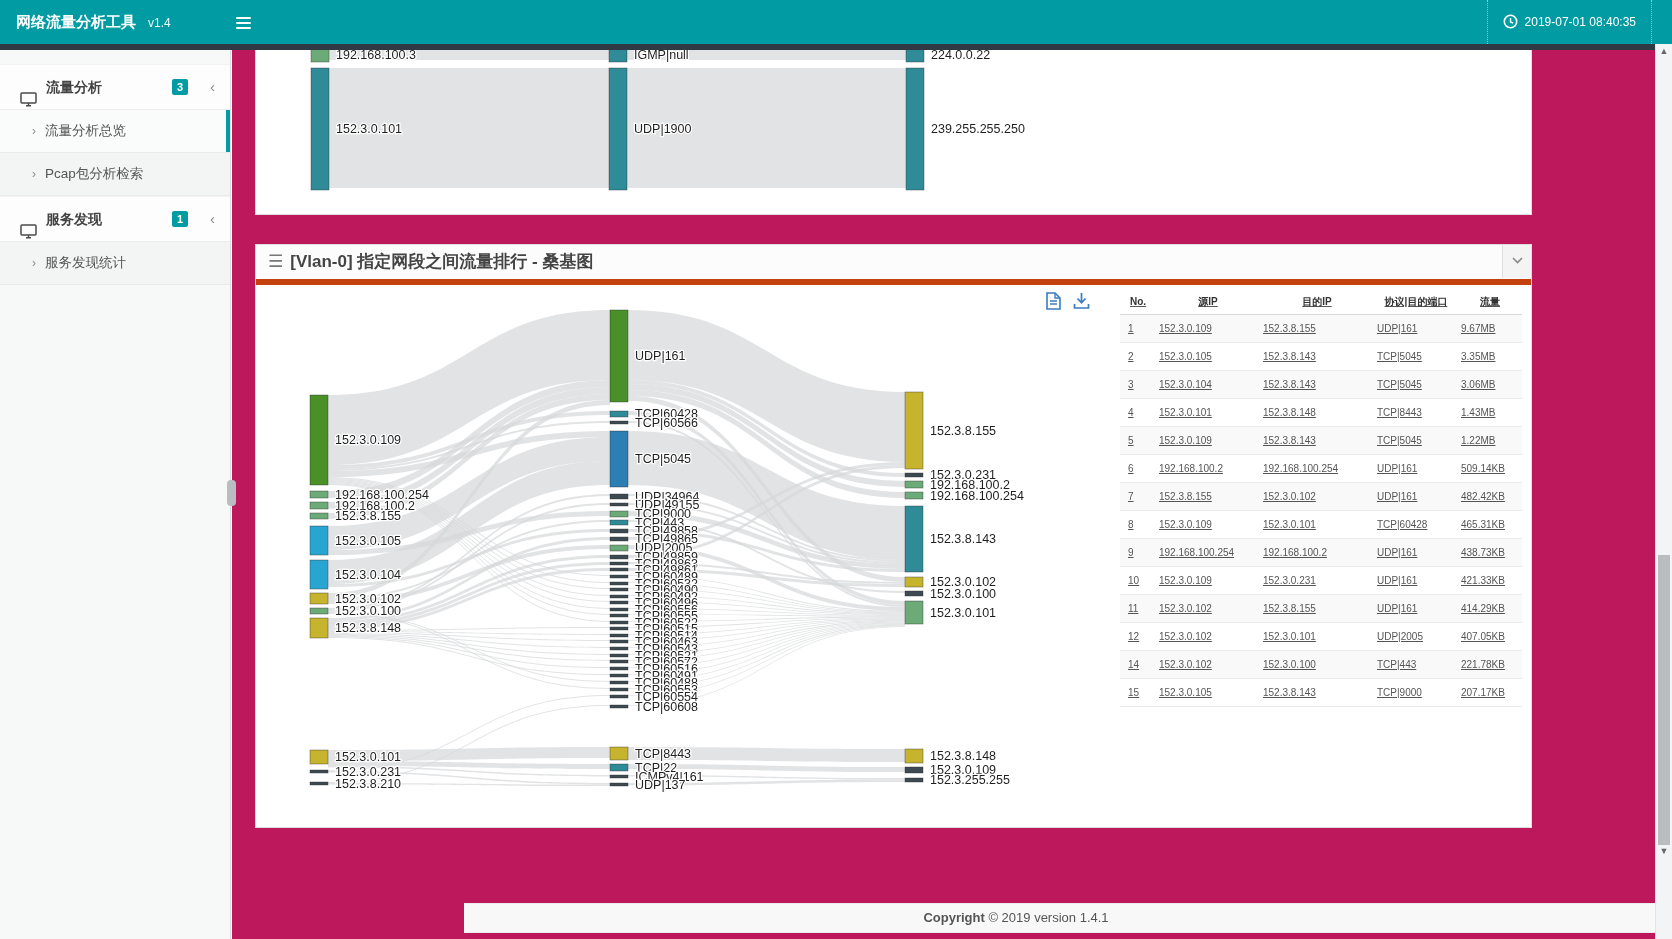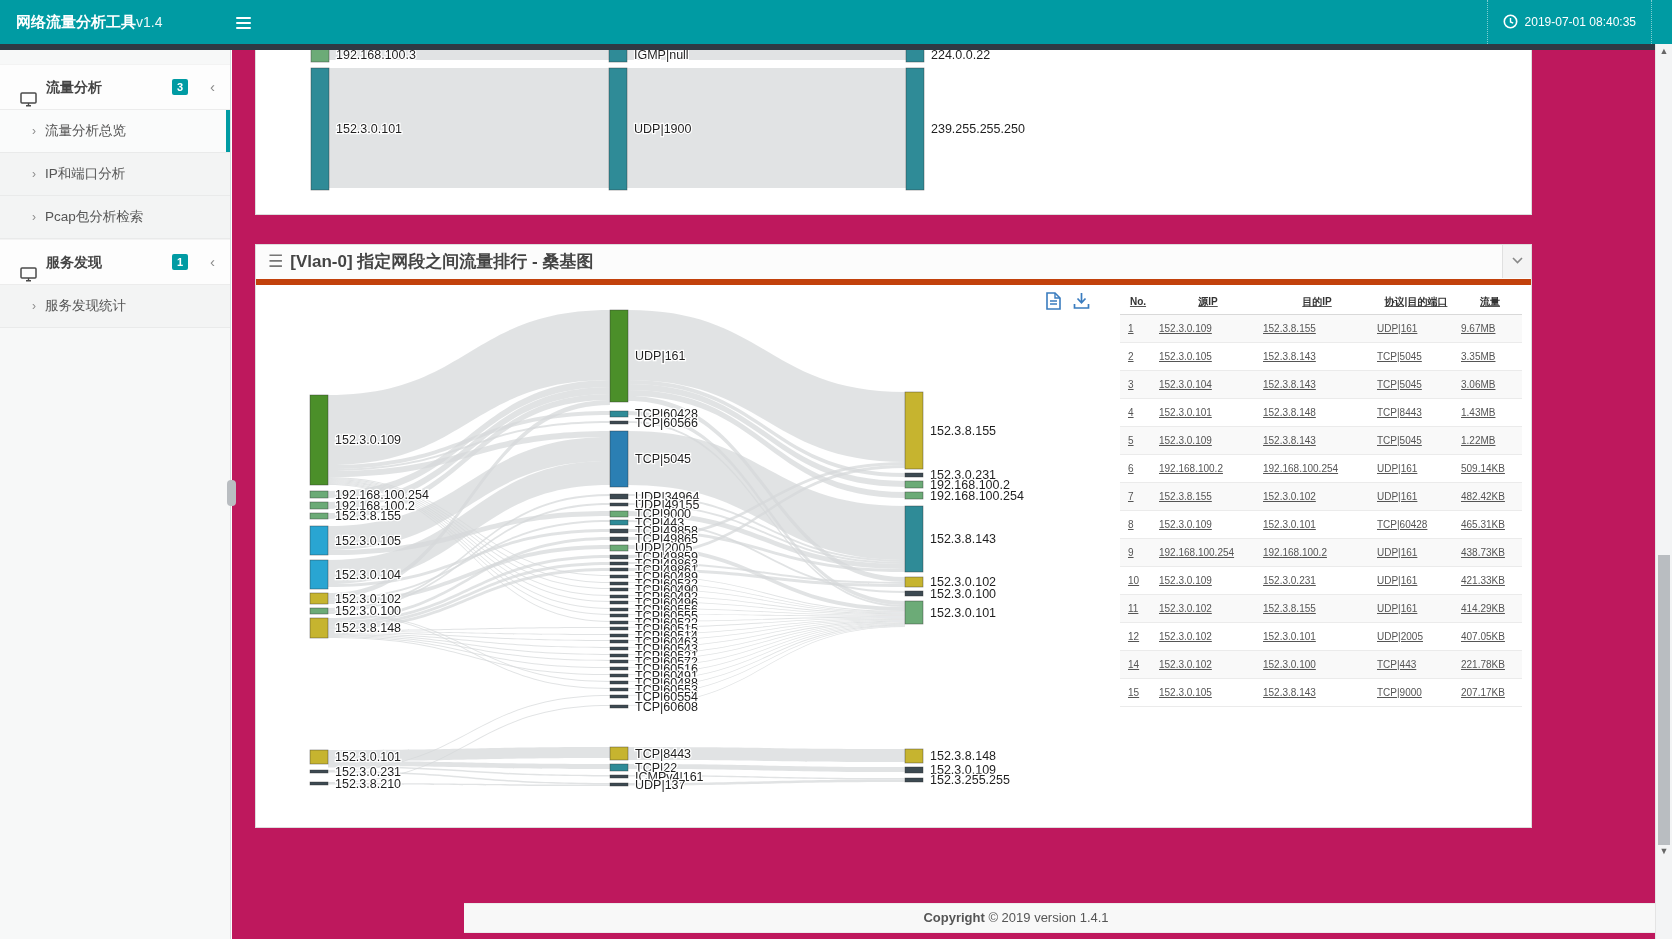--- a/index.html
+++ b/index.html
@@ -1,21 +1,21 @@
 <!DOCTYPE html>
 <html><head>
 <meta charset="utf-8">
 <style>
   html,body{margin:0;padding:0;}
   body{width:1672px;height:939px;position:relative;overflow:hidden;background:#fff;
        font-family:"Liberation Sans","DejaVu Sans",sans-serif;}
   
   .header{position:absolute;left:0;top:0;width:1672px;height:44px;background:#009ba3;color:#fff;z-index:10;}
   .brand{position:absolute;left:16px;top:0;height:44px;line-height:44px;font-size:15px;font-weight:bold;white-space:nowrap;}
-  .brand .ver{font-size:14px;font-weight:normal;margin-left:0;opacity:.92;}
+  .brand .ver{font-size:12px;font-weight:normal;margin-left:12px;opacity:.92;}
   .hamburger{position:absolute;left:236px;top:14px;width:18px;height:16px;cursor:pointer;}
   .hamburger i{display:block;width:15px;height:2px;background:#fff;margin:3px 0;border-radius:1px;}
   .time-block{position:absolute;right:20px;top:0;height:44px;line-height:44px;padding:0 15px;
       border-left:1px dotted rgba(255,255,255,.5);border-right:1px dotted rgba(255,255,255,.5);font-size:12px;}
   .time-block svg{vertical-align:-3px;margin-right:7px;}
   .dark-strip{position:absolute;left:0;top:44px;width:1672px;height:6px;background:#2f3a44;z-index:9;}
   
   .sidebar{position:absolute;left:0;top:50px;width:231px;height:889px;background:#f7f8f8;border-right:1px solid #d9dde0;padding-top:14px;box-sizing:border-box;z-index:4;}
   .side-sec{position:relative;height:44px;line-height:44px;background:#fdfdfd;border-bottom:1px solid #ececec;border-top:1px solid #f3f3f3;color:#444;font-size:14px;font-weight:bold;cursor:pointer;}
   .side-sec .micon{position:absolute;left:20px;top:15px;color:#4a4a4a;}
@@ -84,23 +84,20 @@
           <rect x="1" y="1" width="15" height="10" rx="1" fill="none" stroke="currentColor" stroke-width="1.5"></rect>
           <path d="M6 13.8 H11 M8.5 11 V13.8" stroke="currentColor" stroke-width="1.4" fill="none"></path>
         </svg>
     </span>
     <span class="slabel">流量分析</span>
     <span class="badge">3</span>
     <span class="chev">‹</span>
   </div>
   <div class="side-sub active">
     <span class="arrow">›</span><span>流量分析总览</span>
-  </div>
-  <div class="side-sub">
-    <span class="arrow">›</span><span>IP和端口分析</span>
   </div>
   <div class="side-sub">
     <span class="arrow">›</span><span>Pcap包分析检索</span>
   </div>
   <div class="side-sec">
     <span class="micon">
       <svg width="17" height="15" viewBox="0 0 17 15">
           <rect x="1" y="1" width="15" height="10" rx="1" fill="none" stroke="currentColor" stroke-width="1.5"></rect>
           <path d="M6 13.8 H11 M8.5 11 V13.8" stroke="currentColor" stroke-width="1.4" fill="none"></path>
         </svg>

